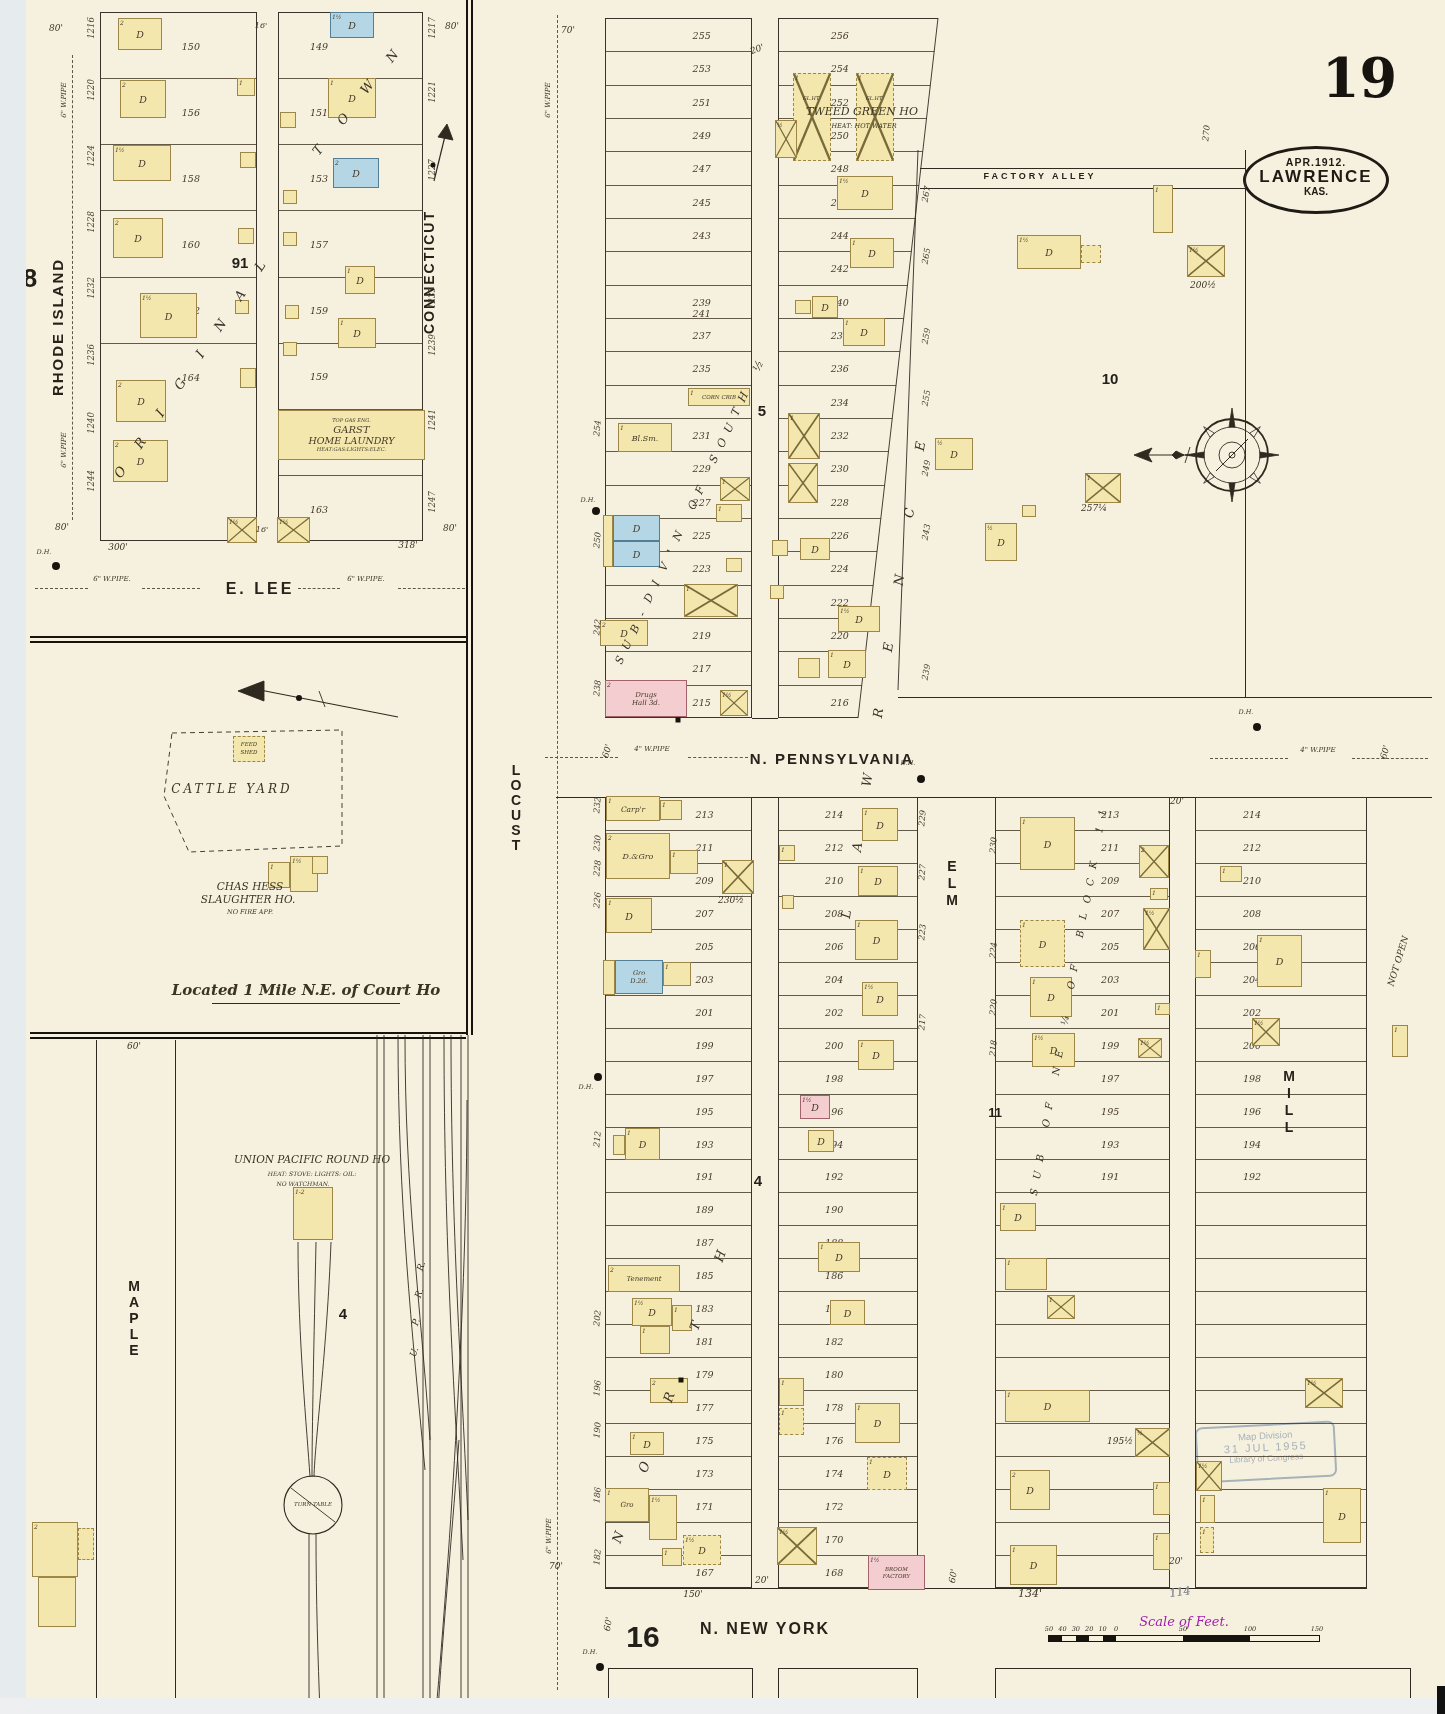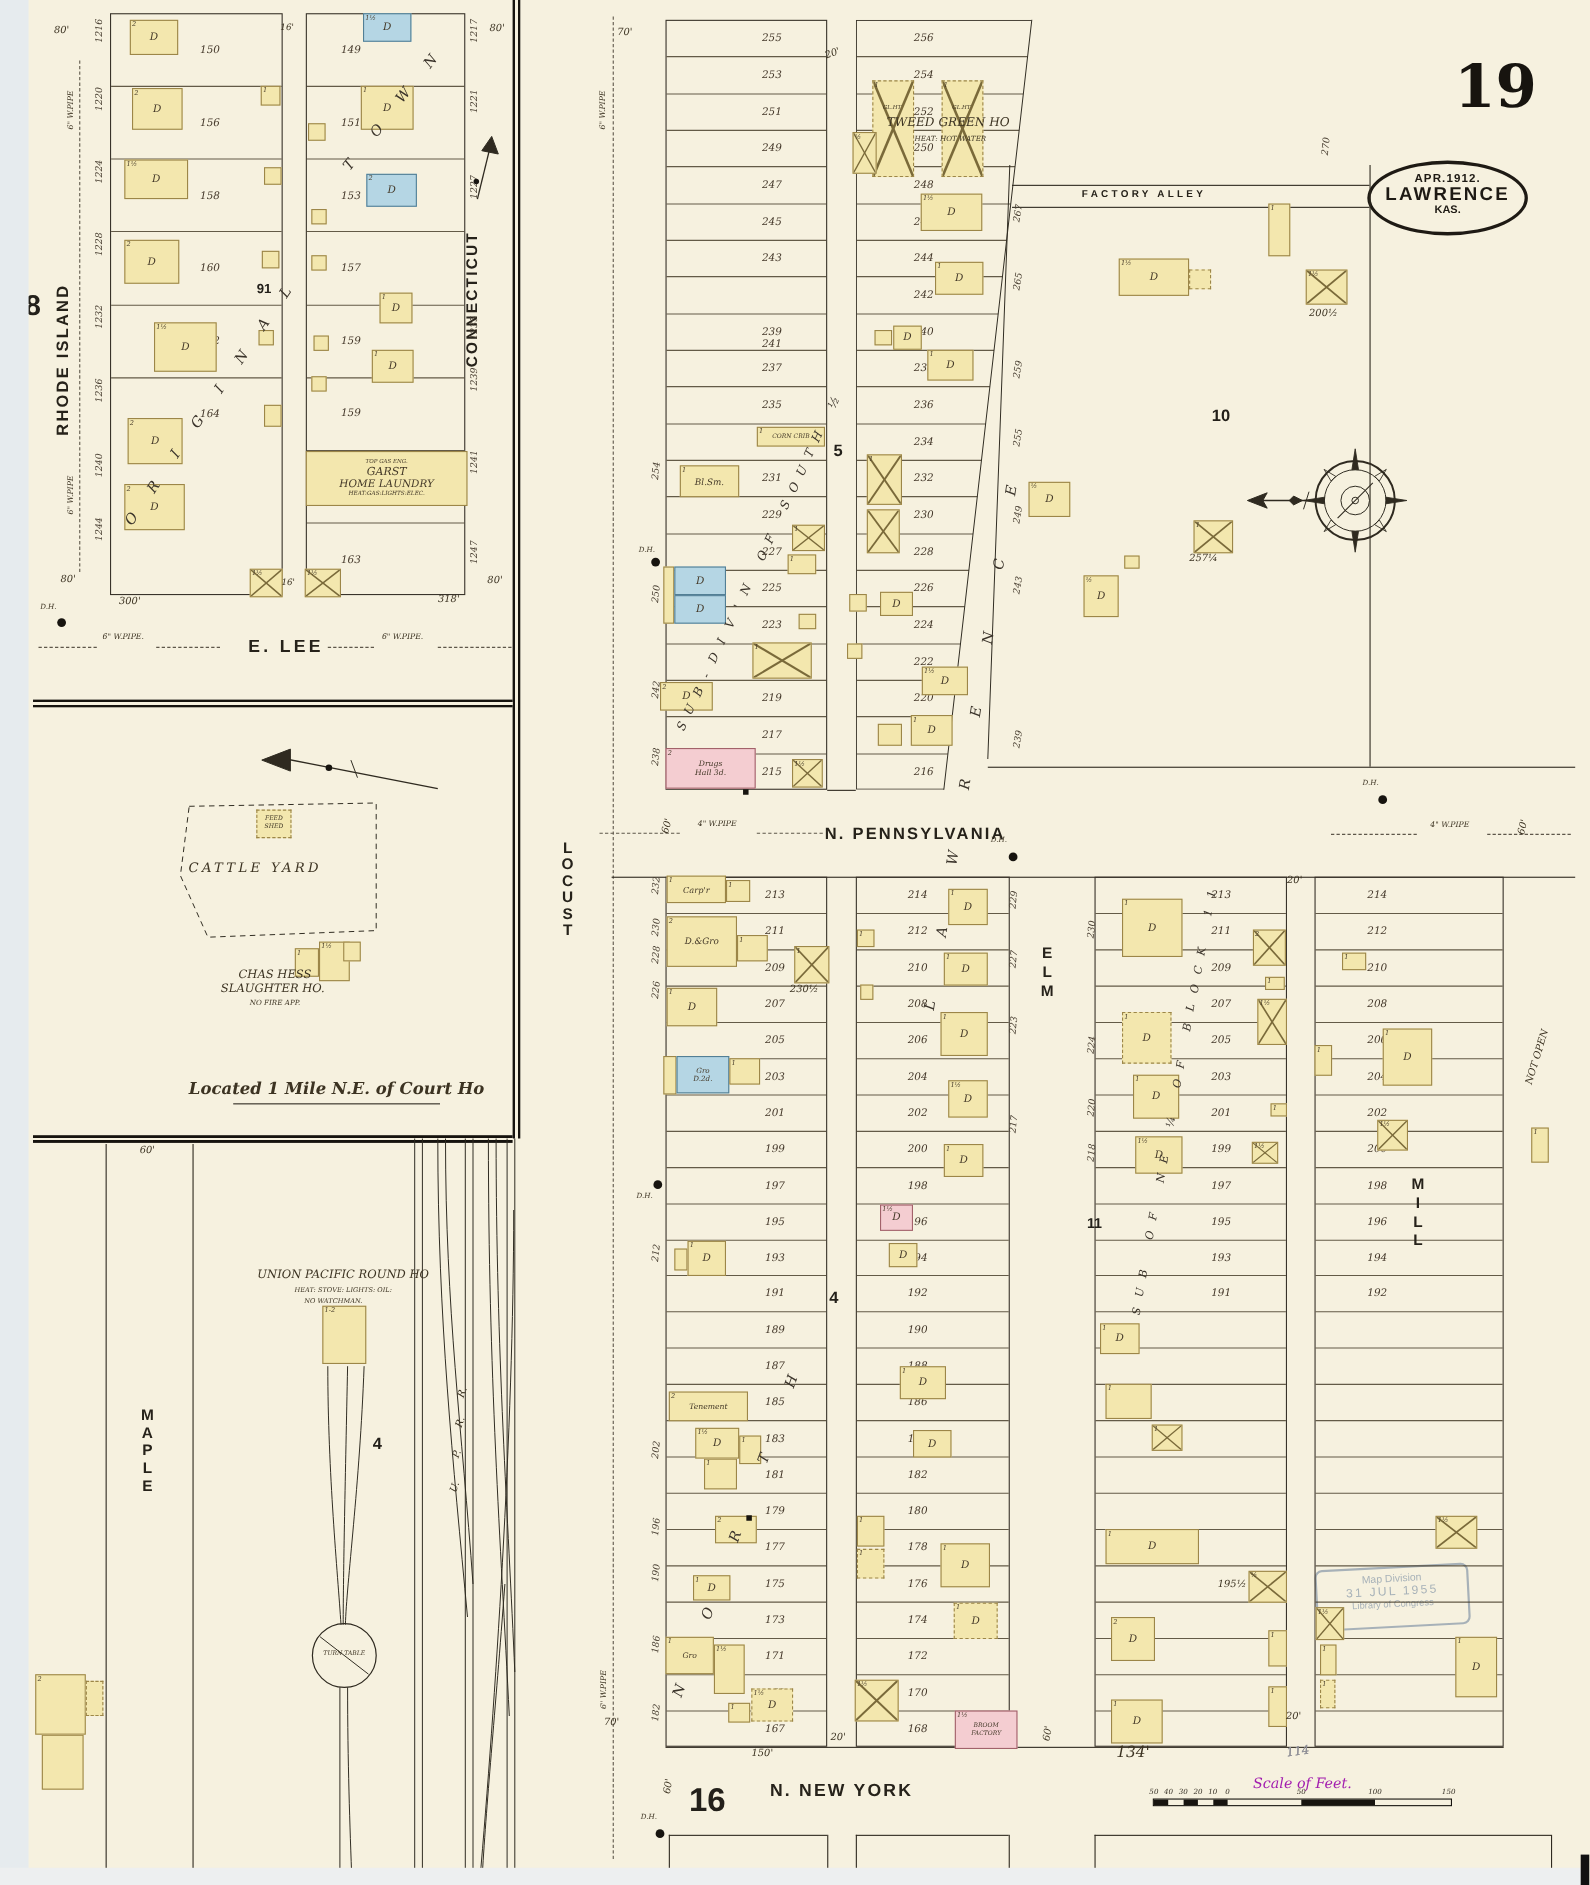--- a/index.html
+++ b/index.html
@@ -1144,21 +1144,21 @@
     <div class="diagletter z8" style="left: 1071.09px; top: 985.273px; font-size: 10px; transform: translate(-50%, -50%) rotate(-79.8282deg);">O</div>
     <div class="diagletter z8" style="left: 1074.18px; top: 968.045px; font-size: 10px; transform: translate(-50%, -50%) rotate(-79.8282deg);">F</div>
     <div class="diagletter z8" style="left: 1080.36px; top: 933.591px; font-size: 10px; transform: translate(-50%, -50%) rotate(-79.8282deg);">B</div>
     <div class="diagletter z8" style="left: 1083.45px; top: 916.364px; font-size: 10px; transform: translate(-50%, -50%) rotate(-79.8282deg);">L</div>
     <div class="diagletter z8" style="left: 1086.55px; top: 899.136px; font-size: 10px; transform: translate(-50%, -50%) rotate(-79.8282deg);">O</div>
     <div class="diagletter z8" style="left: 1089.64px; top: 881.909px; font-size: 10px; transform: translate(-50%, -50%) rotate(-79.8282deg);">C</div>
     <div class="diagletter z8" style="left: 1092.73px; top: 864.682px; font-size: 10px; transform: translate(-50%, -50%) rotate(-79.8282deg);">K</div>
     <div class="diagletter z8" style="left: 1098.91px; top: 830.227px; font-size: 10px; transform: translate(-50%, -50%) rotate(-79.8282deg);">1</div>
     <div class="diagletter z8" style="left: 1102px; top: 813px; font-size: 10px; transform: translate(-50%, -50%) rotate(-79.8282deg);">1</div>
     <div class="t z8 bn" style="left: 30px; top: 278px; font-size: 26px;">8</div>
-    <div class="t z8 bn" style="left: 240px; top: 262px; font-size: 12px;">91</div>
+    <div class="t z8 bn" style="left: 240px; top: 262px; font-size: 15px;">91</div>
     <div class="t z8 bn" style="left: 1110px; top: 378px; font-size: 15px;">10</div>
     <div class="t z8 bn" style="left: 762px; top: 410px; font-size: 15px;">5</div>
     <div class="t z8 bn" style="left: 758px; top: 1180px; font-size: 15px;">4</div>
     <div class="t z8 bn" style="left: 343px; top: 1313px; font-size: 15px;">4</div>
     <div class="t z8 bn" style="left: 995px; top: 1112px; font-size: 13px;">11</div>
     <div class="t z8 bn" style="left: 643px; top: 1637px; font-size: 30px;">16</div>
     <div class="t z8" style="left: 568px; top: 30px; font-size: 9px;">70'</div>
     <div class="t z8" style="left: 757px; top: 49px; font-size: 9px; transform: translate(-50%, -50%) rotate(-20deg);">20'</div>
     <div class="t z8" style="left: 548px; top: 100px; font-size: 7px; transform: translate(-50%, -50%) rotate(-90deg);">6" W.PIPE</div>
     <div class="t z8" style="left: 64px; top: 100px; font-size: 7px; transform: translate(-50%, -50%) rotate(-90deg);">6" W.PIPE</div>
@@ -1209,21 +1209,21 @@
     <div class="t z8" style="left: 419px; top: 1293px; font-size: 9px; transform: translate(-50%, -50%) rotate(-70deg);">R.</div>
     <div class="t z8" style="left: 421px; top: 1266px; font-size: 9px; transform: translate(-50%, -50%) rotate(-70deg);">R.</div>
     <div class="t z8" style="left: 134px; top: 1046px; font-size: 9px;">60'</div>
     <div class="t z8" style="left: 608px; top: 1624px; font-size: 9px; transform: translate(-50%, -50%) rotate(-80deg);">60'</div>
     <div class="t z8" style="left: 953px; top: 1576px; font-size: 9px; transform: translate(-50%, -50%) rotate(-80deg);">60'</div>
     <div class="t z8" style="left: 556px; top: 1566px; font-size: 9px;">70'</div>
     <div class="t z8" style="left: 762px; top: 1580px; font-size: 9px;">20'</div>
     <div class="t z8" style="left: 1177px; top: 801px; font-size: 9px;">20'</div>
     <div class="t z8" style="left: 1176px; top: 1561px; font-size: 9px;">20'</div>
     <div class="t z8" style="left: 693px; top: 1594px; font-size: 9px;">150'</div>
-    <div class="t z8" style="left: 1030px; top: 1593px; font-size: 14px;">134'</div>
+    <div class="t z8" style="left: 1030px; top: 1593px; font-size: 11px;">134'</div>
     <div class="t z8 g" style="left: 1180px; top: 1592px; font-size: 11px; transform: translate(-50%, -50%) rotate(-8deg);">114</div>
     <div class="hn z8" style="left: 91px; top: 28px; transform: translate(-50%, -50%) rotate(-90deg);">1216</div>
     <div class="hn z8" style="left: 91px; top: 90px; transform: translate(-50%, -50%) rotate(-90deg);">1220</div>
     <div class="hn z8" style="left: 91px; top: 156px; transform: translate(-50%, -50%) rotate(-90deg);">1224</div>
     <div class="hn z8" style="left: 91px; top: 222px; transform: translate(-50%, -50%) rotate(-90deg);">1228</div>
     <div class="hn z8" style="left: 91px; top: 288px; transform: translate(-50%, -50%) rotate(-90deg);">1232</div>
     <div class="hn z8" style="left: 91px; top: 355px; transform: translate(-50%, -50%) rotate(-90deg);">1236</div>
     <div class="hn z8" style="left: 91px; top: 423px; transform: translate(-50%, -50%) rotate(-90deg);">1240</div>
     <div class="hn z8" style="left: 91px; top: 481px; transform: translate(-50%, -50%) rotate(-90deg);">1244</div>
     <div class="hn z8" style="left: 432px; top: 28px; transform: translate(-50%, -50%) rotate(-90deg);">1217</div>

